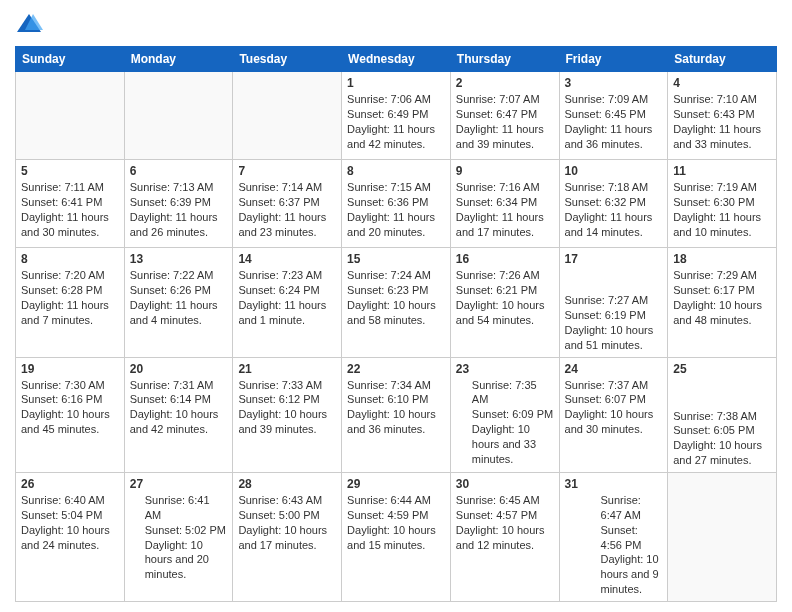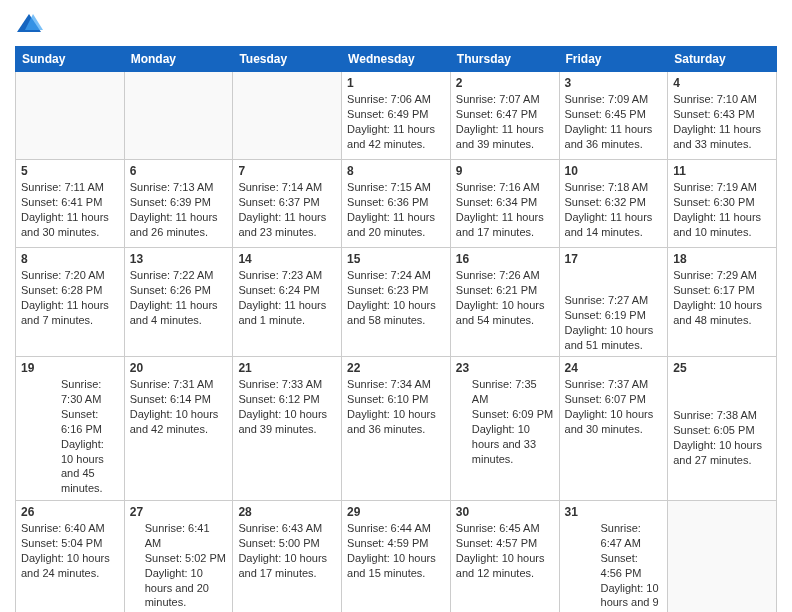--- a/index.html
+++ b/index.html
@@ -240,21 +240,21 @@
           <td>
             <span class="day-number">18</span>
             <div class="cell-text" style="white-space: pre-line;">Sunrise: 7:29 AM
 Sunset: 6:17 PM
 Daylight: 10 hours and 48 minutes.</div>
           </td>
         </tr>
         <tr>
           <td>
             <span class="day-number">19</span>
-            <div class="cell-text" style="white-space: pre-line; margin-left: 40px;">Sunrise: 7:30 AM
+            <div class="cell-text" style="white-space: pre-line;">Sunrise: 7:30 AM
 Sunset: 6:16 PM
 Daylight: 10 hours and 45 minutes.</div>
           </td>
           <td>
             <span class="day-number">20</span>
             <div class="cell-text" style="white-space: pre-line;">Sunrise: 7:31 AM
 Sunset: 6:14 PM
 Daylight: 10 hours and 42 minutes.</div>
           </td>
           <td>

